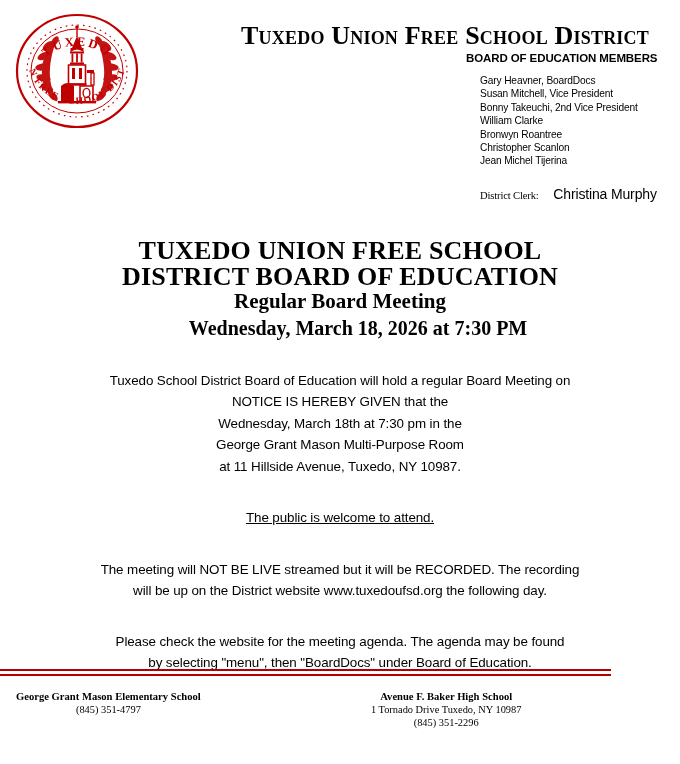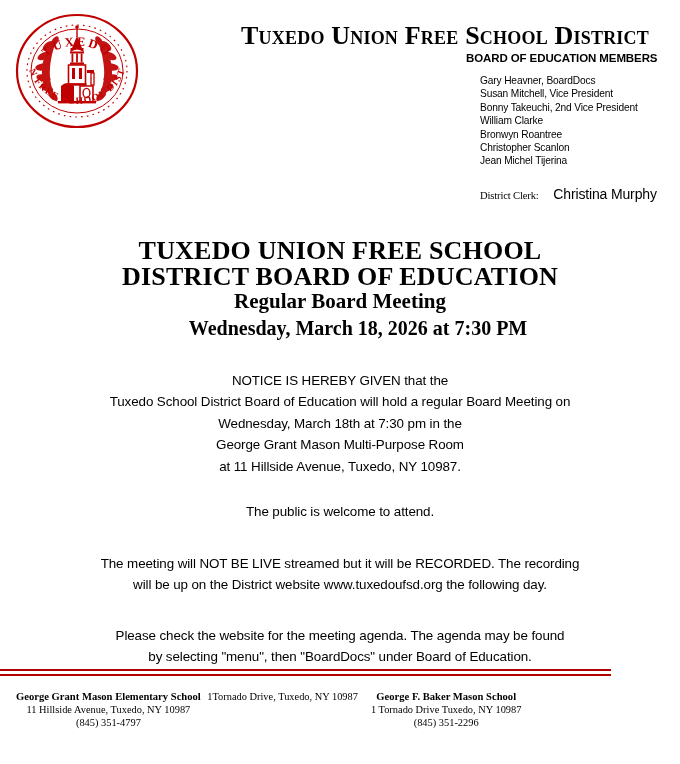--- a/index.html
+++ b/index.html
@@ -122,21 +122,21 @@
 
   .body-para {
     font-family: "Liberation Sans", sans-serif;
     font-size: 13.4px;
     line-height: 21.5px;
     letter-spacing: -0.1px;
     margin: 0;
     padding: 0 38px;
   }
   .para-gap-1 { margin-top: 29px; }
-  .para-gap-2 { margin-top: 24px; }
+  .para-gap-2 { margin-top: 30px; text-decoration: underline; }
   .para-gap-3 { margin-top: 30px; }
   .para-gap-4 { margin-top: 29px; }
 
   .body-para .ln { display: block; }
 
   
   .footer {
     position: absolute;
     left: 0;
     top: 668px;
@@ -283,22 +283,22 @@
 <div class="notice">
 
   <div class="notice-heading">
     <div class="nh-line1">TUXEDO UNION FREE SCHOOL</div>
     <div class="nh-line2">DISTRICT BOARD OF EDUCATION</div>
     <div class="nh-line3">Regular Board Meeting</div>
     <div class="nh-line4">Wednesday, March 18, 2026 at 7:30 PM</div>
   </div>
 
   <p class="body-para para-gap-1">
+    <span class="ln">Tuxedo School District Board of Education will hold a regular Board Meeting on</span>
     <span class="ln">NOTICE IS HEREBY GIVEN that the</span>
-    <span class="ln">Tuxedo School District Board of Education will hold a regular Board Meeting on</span>
     <span class="ln">Wednesday, March 18th at 7:30 pm in the</span>
     <span class="ln">George Grant Mason Multi-Purpose Room</span>
     <span class="ln">at 11 Hillside Avenue, Tuxedo, NY 10987.</span>
   </p>
 
   <p class="body-para para-gap-2">
     <span class="ln">The public is welcome to attend.</span>
   </p>
 
   <p class="body-para para-gap-3">
@@ -314,26 +314,24 @@
 
 <div class="footer">
   <div class="footer-rule">
     <div class="bar top"></div>
     <div class="bar bottom"></div>
   </div>
 
   <div class="footer-cols">
     <div class="footer-col">
       <div class="fc-name">George Grant Mason Elementary School</div>
-      <div class="fc-addr">11 Hillside Avenue, Tuxedo, NY 10987</div>
       <div class="fc-phone">(845) 351-4797</div>
     </div>
     <div class="footer-col">
-      <div class="fc-addr">1Tornado Drive, Tuxedo, NY 10987</div>
       <div class="fc-phone"></div>
     </div>
     <div class="footer-col">
-      <div class="fc-name">George F. Baker Mason School</div>
+      <div class="fc-name">Avenue F. Baker High School</div>
       <div class="fc-addr">1 Tornado Drive Tuxedo, NY 10987</div>
       <div class="fc-phone">(845) 351-2296</div>
     </div>
   </div>
 </div>
 
 </body></html>

